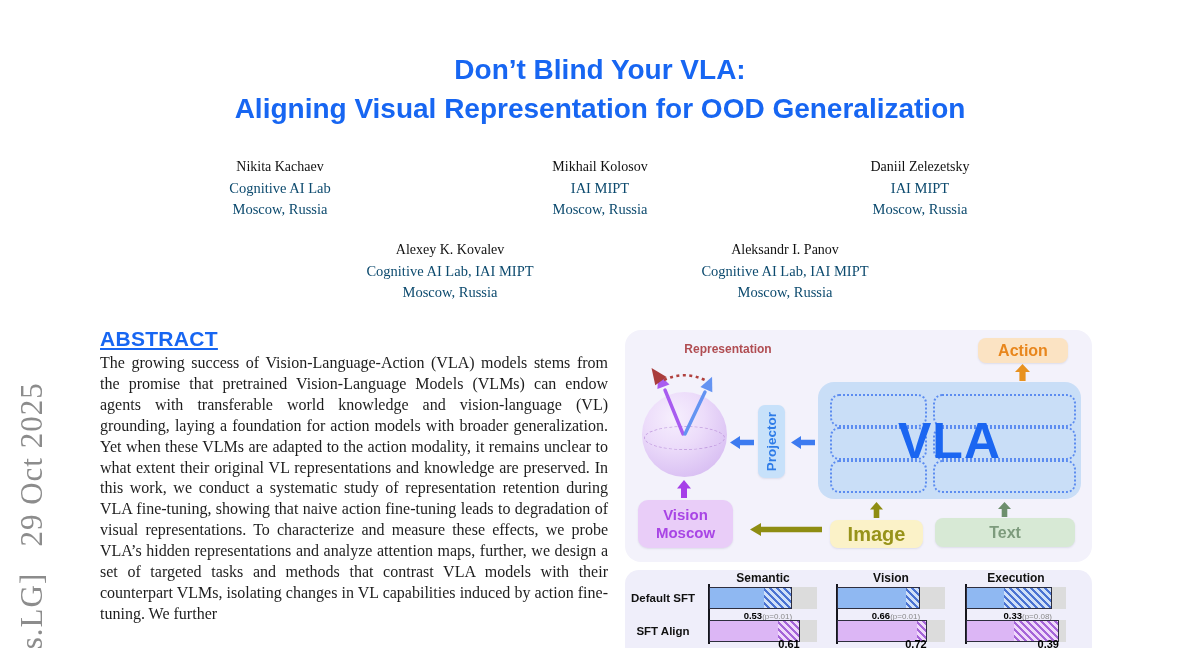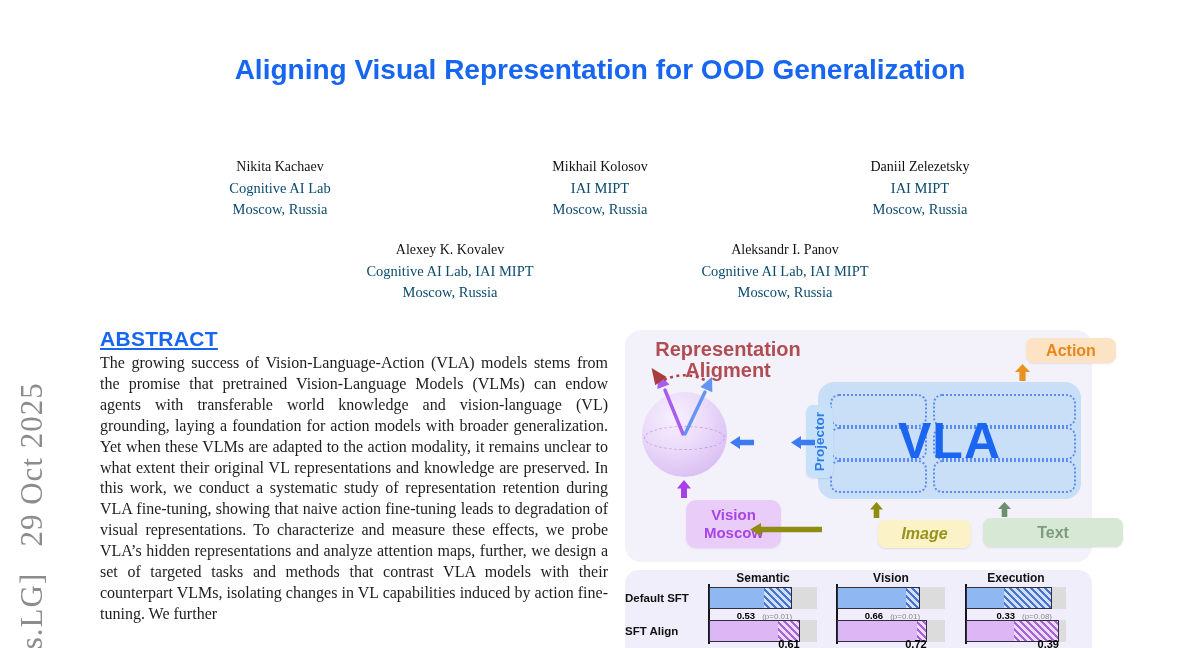--- a/index.html
+++ b/index.html
@@ -27,77 +27,78 @@
   #abs-text{position:absolute;left:100px;top:353px;width:508px;text-align:justify;
             font-size:16px;line-height:20.9px;color:#1d1d1d;}
 
   
   #diagram{position:absolute;left:625px;top:330px;width:467px;height:232px;
            background:#f3f2fb;border-radius:16px;font-family:"Liberation Sans",sans-serif;}
   #chartpanel{position:absolute;left:625px;top:570px;width:467px;height:90px;
            background:#efeefa;border-radius:14px;font-family:"Liberation Sans",sans-serif;}
   .abs{position:absolute;}
   .fbox{position:absolute;display:flex;align-items:center;justify-content:center;
-        font-weight:bold;box-shadow:0 1px 2px rgba(40,40,90,.10);margin-left:48px;}
+        font-weight:bold;box-shadow:0 1px 2px rgba(40,40,90,.10);}
 
   #rep-label{left:28px;top:9px;width:150px;text-align:center;font-weight:bold;
-             font-size:20px;line-height:21px;color:#b04d52;}
+             font-size:12px;line-height:21px;color:#b04d52;}
   #action-box{left:353px;top:8px;width:90px;height:25px;border-radius:8px;
               background:#fbe3c3;color:#e8861c;font-size:16px;}
   #vla-box{left:193px;top:52px;width:263px;height:117px;border-radius:16px;background:#c9def7;}
   .slot{position:absolute;border:2px dotted #5c8cf0;border-radius:9px;}
   #vla-text{position:absolute;left:0;top:0;right:0;bottom:0;display:flex;align-items:center;
             justify-content:center;font-weight:bold;font-size:50px;letter-spacing:1px;color:#1b66f1;}
   #projector-box{left:133px;top:75px;width:27px;height:73px;border-radius:7px;background:#c7e1fa;}
   #projector-box span{writing-mode:vertical-rl;transform:rotate(180deg);
             font-size:13.5px;font-weight:bold;color:#2e7ce8;}
   #sphere{left:17px;top:62px;width:85px;height:85px;border-radius:50%;
           background:radial-gradient(circle at 38% 30%,#f6effd 0%,#ecdcfa 38%,#dcc4f4 72%,#cfb2ee 100%);}
   #equator{position:absolute;left:2%;right:2%;top:40%;height:26%;border:1.2px dashed #b98fd9;
            border-radius:50%;opacity:.75;}
   #vt-box{left:13px;top:170px;width:95px;height:48px;border-radius:10px;background:#e9cdf8;
           color:#a845e5;font-size:15px;line-height:18px;text-align:center;}
   #image-box{left:205px;top:190px;width:93px;height:28px;border-radius:8px;
-             background:#fbf2c8;color:#97931a;font-size:16px;font-style:italic;}
+             background:#fbf2c8;color:#97931a;font-size:20px;}
   #text-box{left:310px;top:188px;width:140px;height:29px;border-radius:8px;
             background:#d7e9d5;color:#7d9b7d;font-size:16px;}
 
   
-  .rowlab{position:absolute;left:0;width:76px;text-align:left;font-size:11.5px;
+  .rowlab{position:absolute;left:0;width:76px;text-align:center;font-size:11.5px;
           font-weight:bold;color:#111;}
   .chart-panel{position:absolute;top:0;height:90px;}
   .cp-header{position:absolute;top:1px;left:0;right:0;text-align:center;font-size:12px;
              font-weight:bold;color:#111;}
   .cp-axis{position:absolute;left:-1px;top:14px;width:2px;height:60px;background:#15151c;}
   .bar-unit{position:absolute;left:0;width:100%;height:34px;text-decoration:underline;}
   .bar-unit .track{position:absolute;left:0;top:0;height:22px;width:100%;background:#dcdcdc;}
   .bar-unit .solid{position:absolute;left:0;top:0;height:22px;width:var(--solid);}
   .bar-unit .hatch{position:absolute;top:0;height:22px;left:var(--solid);
                    width:calc(var(--hatch) - var(--solid));}
   .bar-unit .outl{position:absolute;left:0;top:0;height:22px;width:var(--hatch);
                   border:1px solid #2e2e3e;box-sizing:border-box;}
   .row1 .solid{background:#8fb8f2;}
   .row1 .hatch{background:repeating-linear-gradient(45deg,#cfe0f8 0 3px,#4a73d2 3px 5px);}
   .row2 .solid{background:#dcb6f5;}
   .row2 .hatch{background:repeating-linear-gradient(45deg,#efd9fa 0 3px,#a565d8 3px 5px);}
   .val{position:absolute;left:0;top:23px;width:var(--hatch);display:flex;
        justify-content:flex-end;align-items:baseline;white-space:nowrap;}
   .val b{font-size:9.5px;color:#000;}
-  .val .p{font-size:8px;color:#8a8a8a;margin-left:7px;}
+  .val .p{font-size:8px;color:#8a8a8a;margin-left:0;}
   .val2{position:absolute;left:0;top:18px;width:var(--hatch);text-align:right;
         font-size:11px;font-weight:bold;color:#000;}
 </style>
 </head>
 <body>
 
 <div id="page">
 
   <div id="arxiv">cs.LG]&nbsp;&nbsp;&nbsp;29 Oct 2025</div>
 
   <div id="title">
+    <div>Don’t Blind Your VLA:</div>
     <div>Aligning Visual Representation for OOD Generalization</div>
   </div>
 
   <div class="author" style="left:130px;top:155px">
     <div class="a-name">Nikita Kachaev</div>
     <div class="a-sub">Cognitive AI Lab</div>
     <div class="a-sub">Moscow, Russia</div>
   </div>
   <div class="author" style="left:450px;top:155px">
     <div class="a-name">Mikhail Kolosov</div>
@@ -121,21 +122,20 @@
     <div class="a-sub">Moscow, Russia</div>
   </div>
 
   <div id="abs-head">ABSTRACT</div>
   <div id="abs-text">The growing success of Vision-Language-Action (VLA) models stems from the promise that pretrained Vision-Language Models (VLMs) can endow agents with transferable world knowledge and vision-language (VL) grounding, laying a foundation for action models with broader generalization. Yet when these VLMs are adapted to the action modality, it remains unclear to what extent their original VL representations and knowledge are preserved. In this work, we conduct a systematic study of representation retention during VLA fine-tuning, showing that naive action fine-tuning leads to degradation of visual representations. To characterize and measure these effects, we probe VLA’s hidden representations and analyze attention maps, further, we design a set of targeted tasks and methods that contrast VLA models with their counterpart VLMs, isolating changes in VL capabilities induced by action fine-tuning. We further</div>
 
   <div id="diagram">
 
     <div id="rep-label" class="abs">
       <div>Representation</div>
-      <div>Aligment</div>
     </div>
 
     <div id="action-box" class="fbox">
       <span>Action</span>
     </div>
     <svg class="abs" style="left:390px;top:34px" width="15" height="17">
       <polygon points="7.5,0 15,8 10.6,8 10.6,17 4.4,17 4.4,8 0,8" fill="#e8921f"></polygon>
     </svg>
 
     <div id="vla-box" class="abs">

